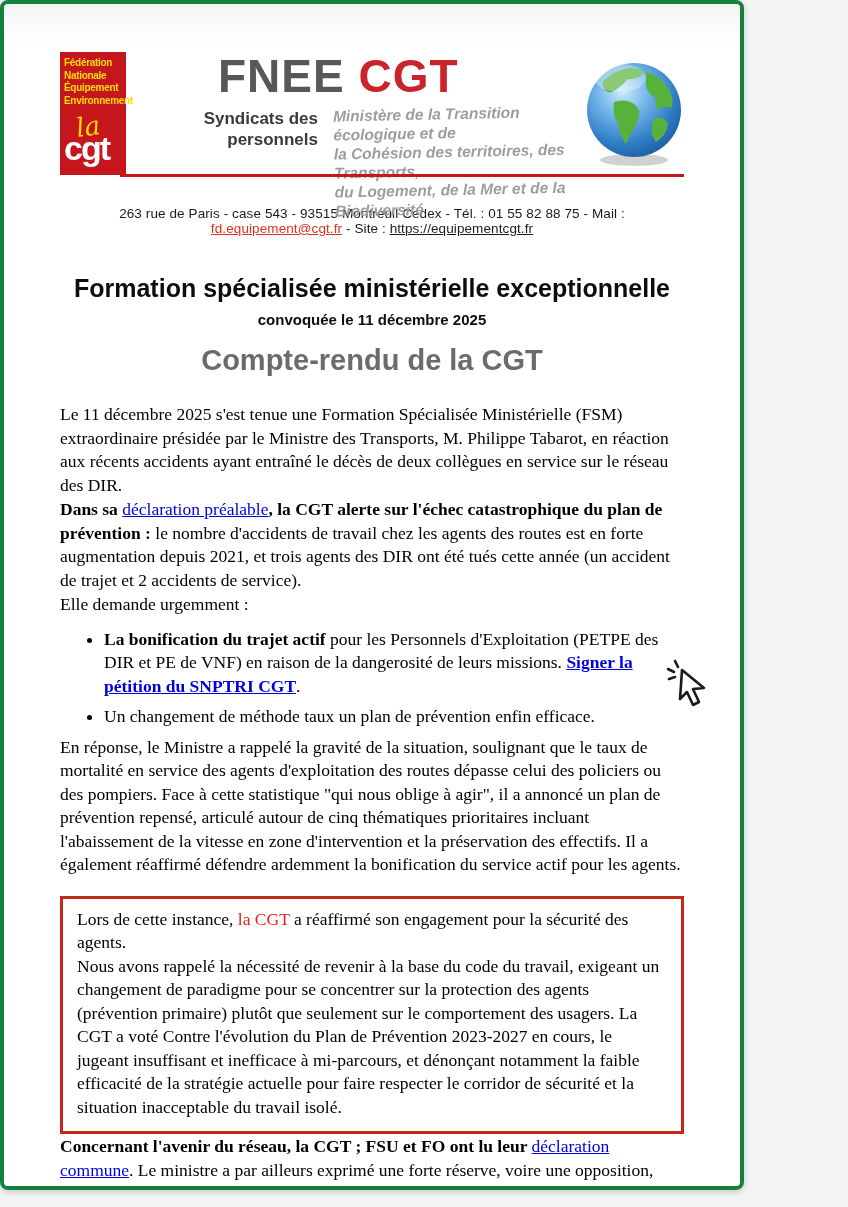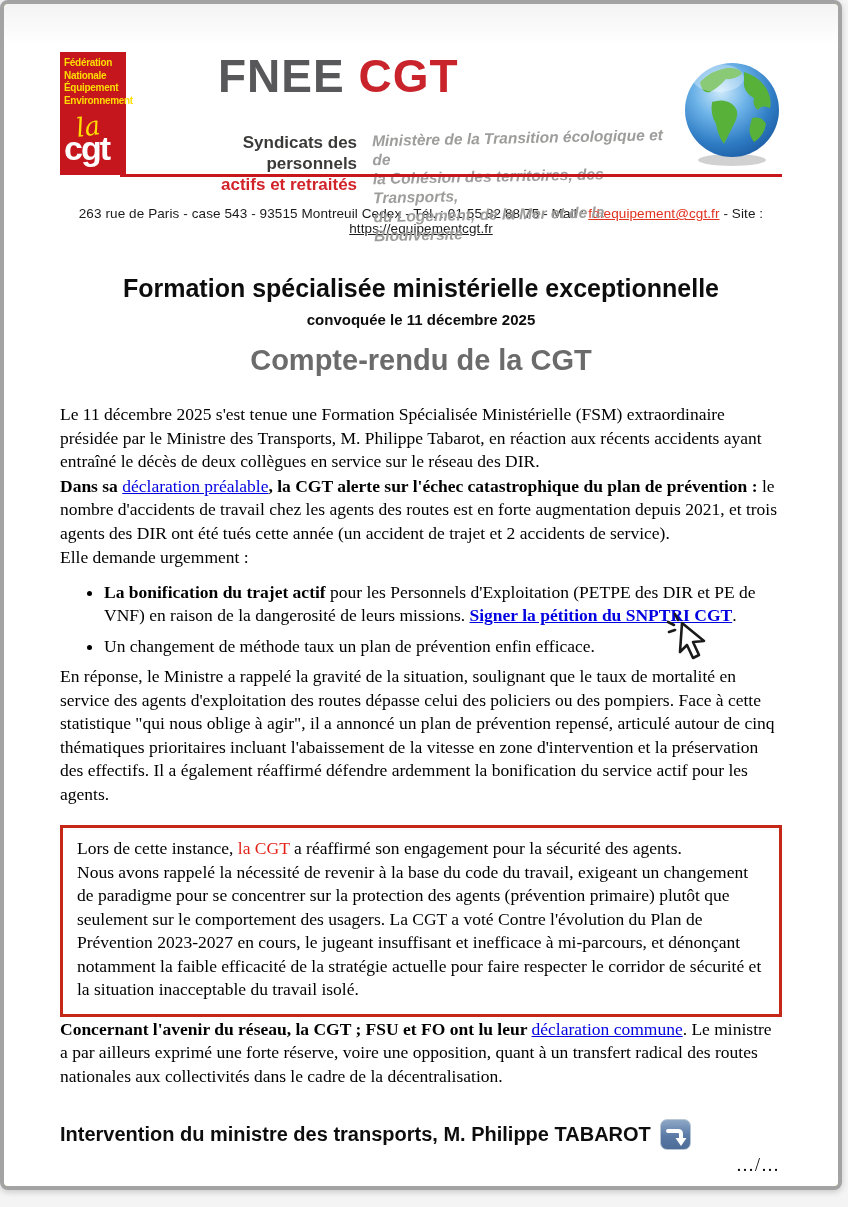--- a/index.html
+++ b/index.html
@@ -4,23 +4,23 @@
 <style>
   * { margin:0; padding:0; box-sizing:border-box; }
   body {
     background:#f4f4f4;
     font-family:"Liberation Serif", serif;
     width:848px; height:1207px;
     position:relative;
   }
   .sheet {
     position:absolute; left:0; top:0;
-    width:842px; height:1190px;
+    width:744px; height:1190px;
     background:#bef264;
-    border:4px solid #a3a3a3;
+    border:4px solid #15803d;
     border-radius:8px;
     box-shadow:0 2px 6px rgba(0,0,0,.18);
     overflow:hidden;
   }
   .sheet-inner {
     position:absolute; inset:0;
     background:linear-gradient(#f3f3f3, #ffffff 40px);
     padding:48px 56px 0 56px;
   }
 
@@ -37,21 +37,21 @@
     font-size:26px; line-height:20px; margin:8px 0 0 12px; transform:rotate(-8deg);
   }
   .logo-cgt { color:#ffffff; font-weight:bold; font-size:34px; line-height:30px; letter-spacing:-2px; margin-top:-2px; }
   .header-mid { flex:1; padding-left:26px; }
   .fnee-title {
     font-family:"Liberation Sans", sans-serif; font-weight:bold;
     font-size:46px; line-height:44px; margin-left:66px; letter-spacing:1px;
     color:#58585a; margin-top:2px;
   }
   .fnee-title .cgt-red { color:#c9242b; }
-  .header-subrow { display:flex; margin-top:28px; }
+  .header-subrow { display:flex; margin-top:4px; }
   .syndicats {
     font-family:"Liberation Sans", sans-serif; font-weight:bold; font-size:17px;
     text-align:right; color:#3a3a39; line-height:21px; width:215px; margin-top:6px;
   }
   .syndicats .red-sub { color:#d2232a; }
   .ministere {
     font-family:"Liberation Sans", sans-serif; font-weight:bold; font-style:italic;
     color:#9d9d9c; font-size:15.5px; line-height:19px; margin-left:16px; margin-top:2px;
     transform:rotate(-1.2deg);
   }
@@ -124,21 +124,20 @@
         <div class="logo-line">Environnement</div>
         <div class="logo-la">la</div>
         <div class="logo-cgt">cgt</div>
       </div>
 
       <div class="header-mid">
         <div class="fnee-title"><span>FNEE </span><span class="cgt-red">CGT</span></div>
         <div class="header-subrow">
           <div class="syndicats">
             <div>Syndicats des personnels</div>
-            <div class="red-sub">actifs et retraités</div>
           </div>
           <div class="ministere">
             <div>Ministère de la Transition écologique et de</div>
             <div>la Cohésion des territoires, des Transports,</div>
             <div>du Logement, de la Mer et de la Biodiversité</div>
           </div>
         </div>
       </div>
 
       <svg class="globe" viewBox="0 0 100 118">

